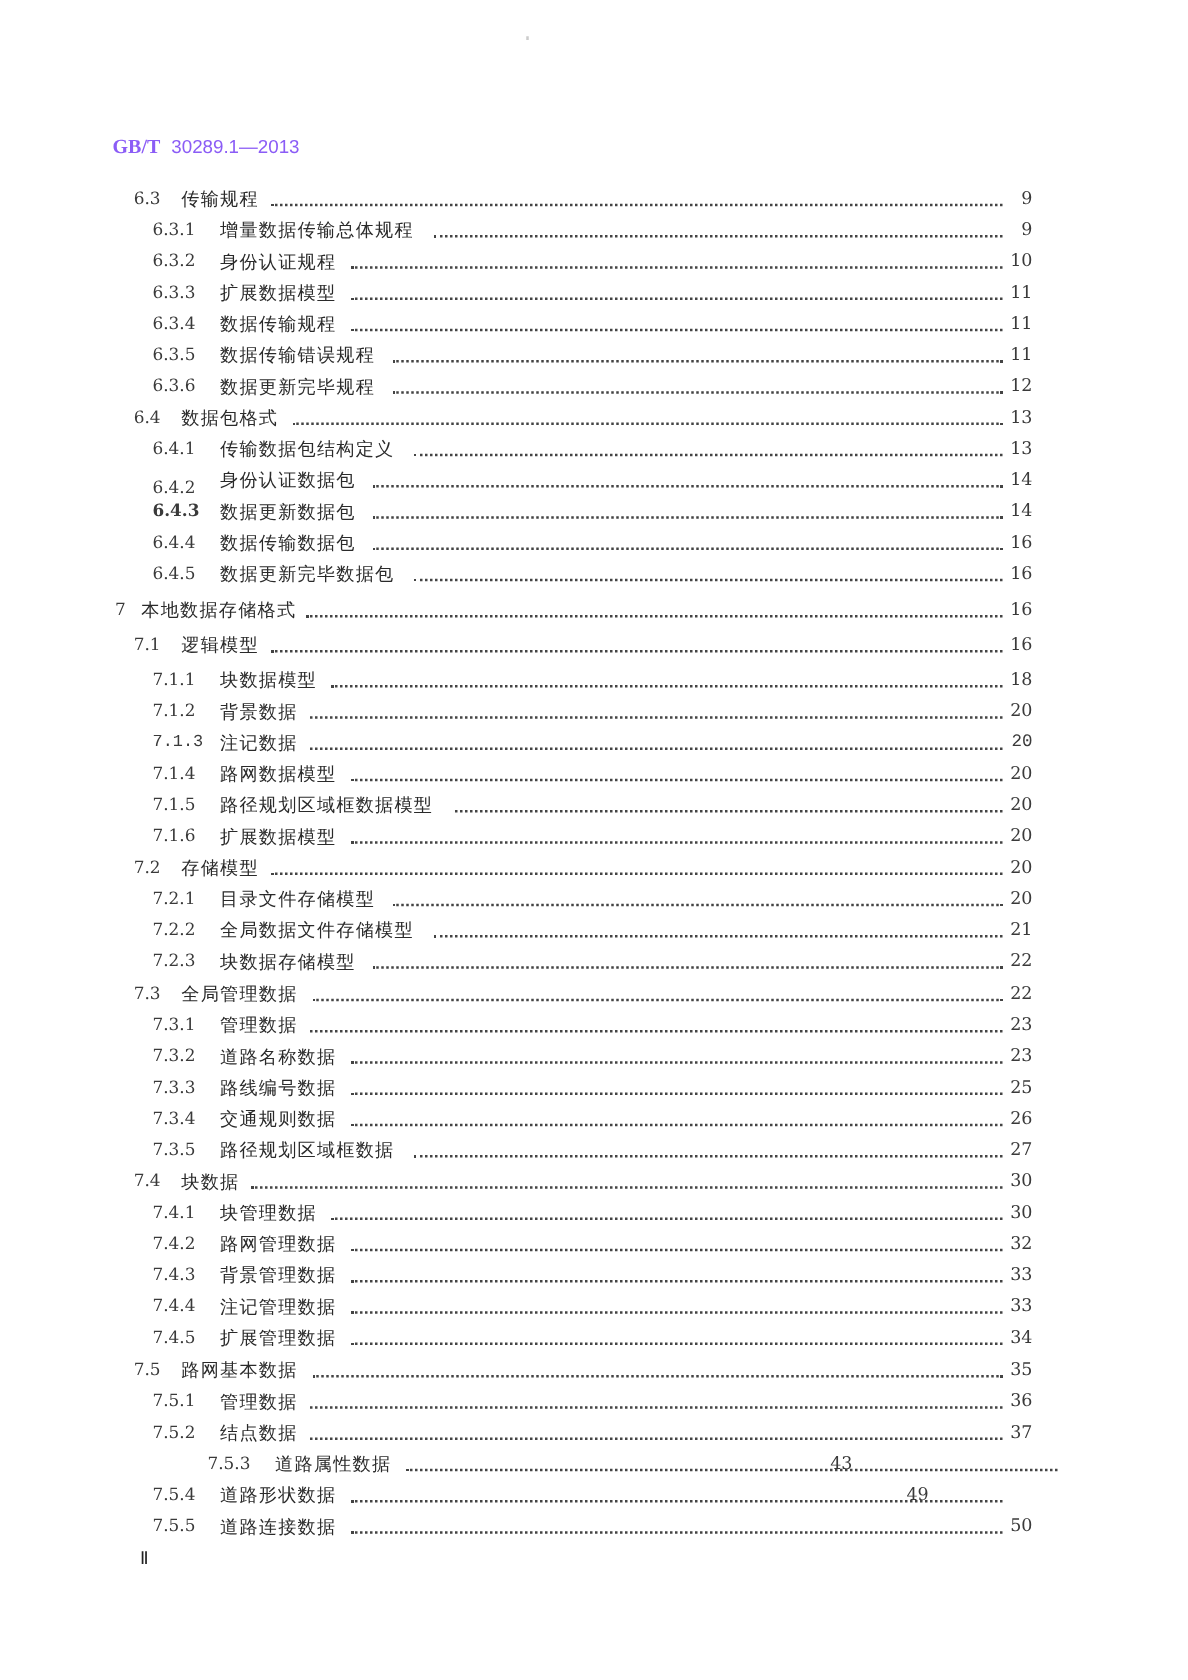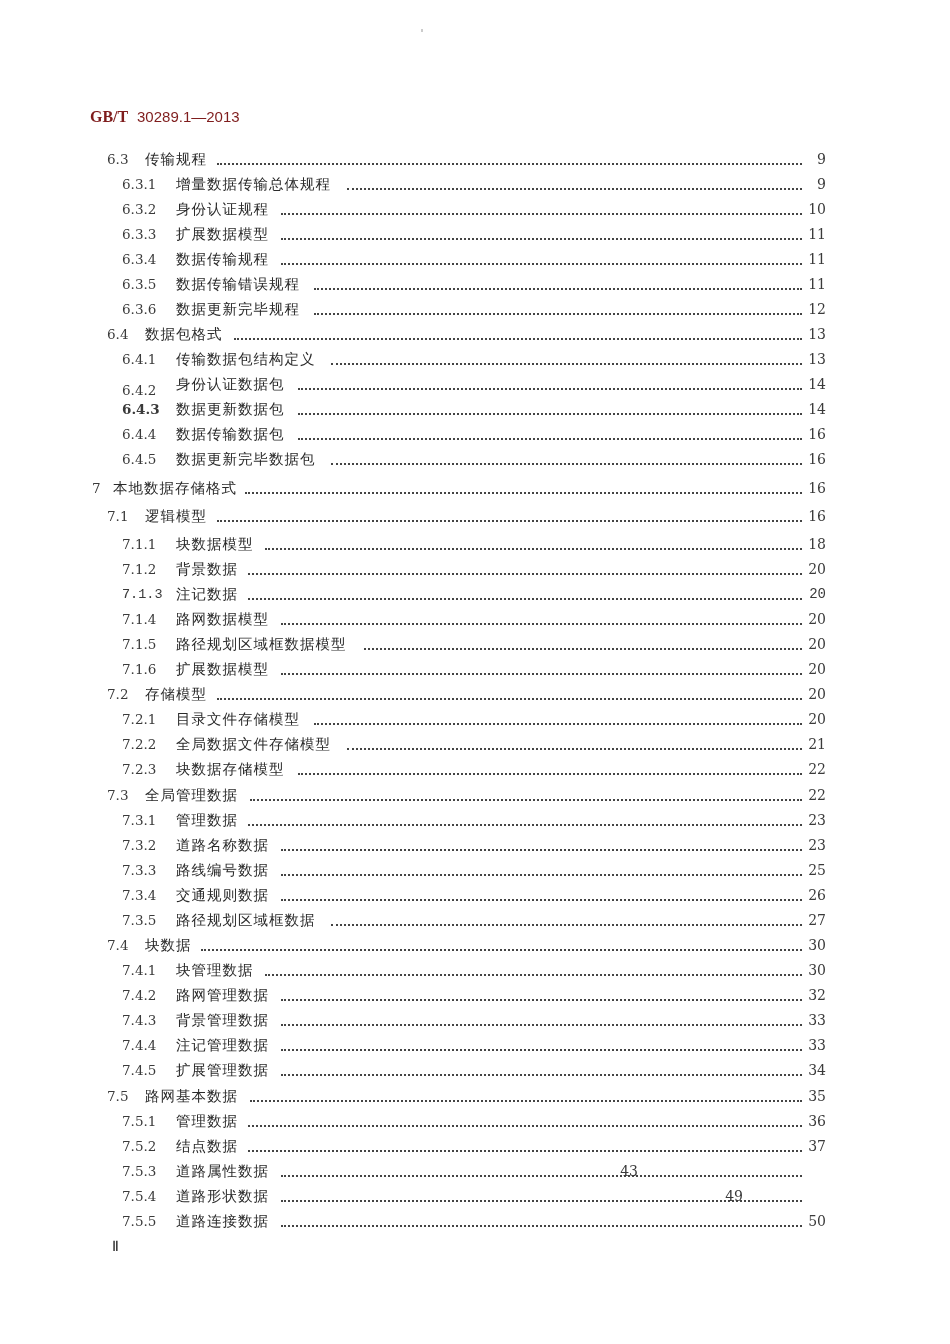--- a/index.html
+++ b/index.html
@@ -1,18 +1,18 @@
 <!DOCTYPE html>
 <html><head>
 <meta charset="utf-8">
 <style>
   html, body { margin: 0; padding: 0; background: #ffffff; }
   body { width: 950px; height: 1344px; position: relative; overflow: hidden;
          font-family: "DejaVu Serif", "Liberation Serif", serif; color: #2a2a2a; }
-  .header { position: absolute; left: 90px; top: 108px; font-size: 15px; color: #7f1d1d; }
+  .header { position: absolute; left: 90px; top: 108px; font-size: 15px; color: #8b5cf6; }
   .header .gb { font-family: "Liberation Serif", serif; font-weight: bold; font-size: 16px; }
   .header .num { font-family: "Liberation Sans", sans-serif; font-size: 15px; margin-left: 4px; }
   .toc { position: absolute; left: 0; top: 0; width: 950px; }
   .row { position: absolute; left: 0; height: 22px; display: flex; align-items: center; }
   .row .no { position: absolute; font-size: 13.5px; color: #3a3a3a; white-space: nowrap; }
   .row .title { position: absolute; font-size: 14.5px; color: #2a2a2a; white-space: nowrap; letter-spacing: 1px; }
   .row .leader { position: absolute; top: 3px; height: 12px; border-bottom: 2px dotted #444; }
   .row .page { position: absolute; right: 124px; font-size: 14px; color: #3a3a3a; text-align: right; width: 30px; }
   .footer { position: absolute; left: 112px; top: 1238px; font-size: 14px; font-family: "Liberation Serif", serif; color: #222; }
   .speck { position: absolute; left: 421px; top: 29px; width: 2px; height: 3px; background: #ccc; }
@@ -261,21 +261,21 @@
       <span class="title" style="left: 176px;">管理数据</span>
       <span class="leader" style="left: 248px; width: 554px;"></span>
       <span class="page">36</span>
     </div>
     <div class="row" style="top: 1135px; width: 950px;">
       <span class="no" style="left: 122px;">7.5.2</span>
       <span class="title" style="left: 176px;">结点数据</span>
       <span class="leader" style="left: 248px; width: 554px;"></span>
       <span class="page">37</span>
     </div>
-    <div class="row" style="top: 1160px; width: 762px;">
+    <div class="row" style="top: 1160px; width: 762px; margin-left: 44px;">
       <span class="no" style="left: 122px;">7.5.3</span>
       <span class="title" style="left: 176px;">道路属性数据</span>
       <span class="leader" style="left: 281px; width: 521px;"></span>
       <span class="page">43</span>
     </div>
     <div class="row" style="top: 1185px; width: 867px;">
       <span class="no" style="left: 122px;">7.5.4</span>
       <span class="title" style="left: 176px;">道路形状数据</span>
       <span class="leader" style="left: 281px; width: 521px;"></span>
       <span class="page">49</span>

